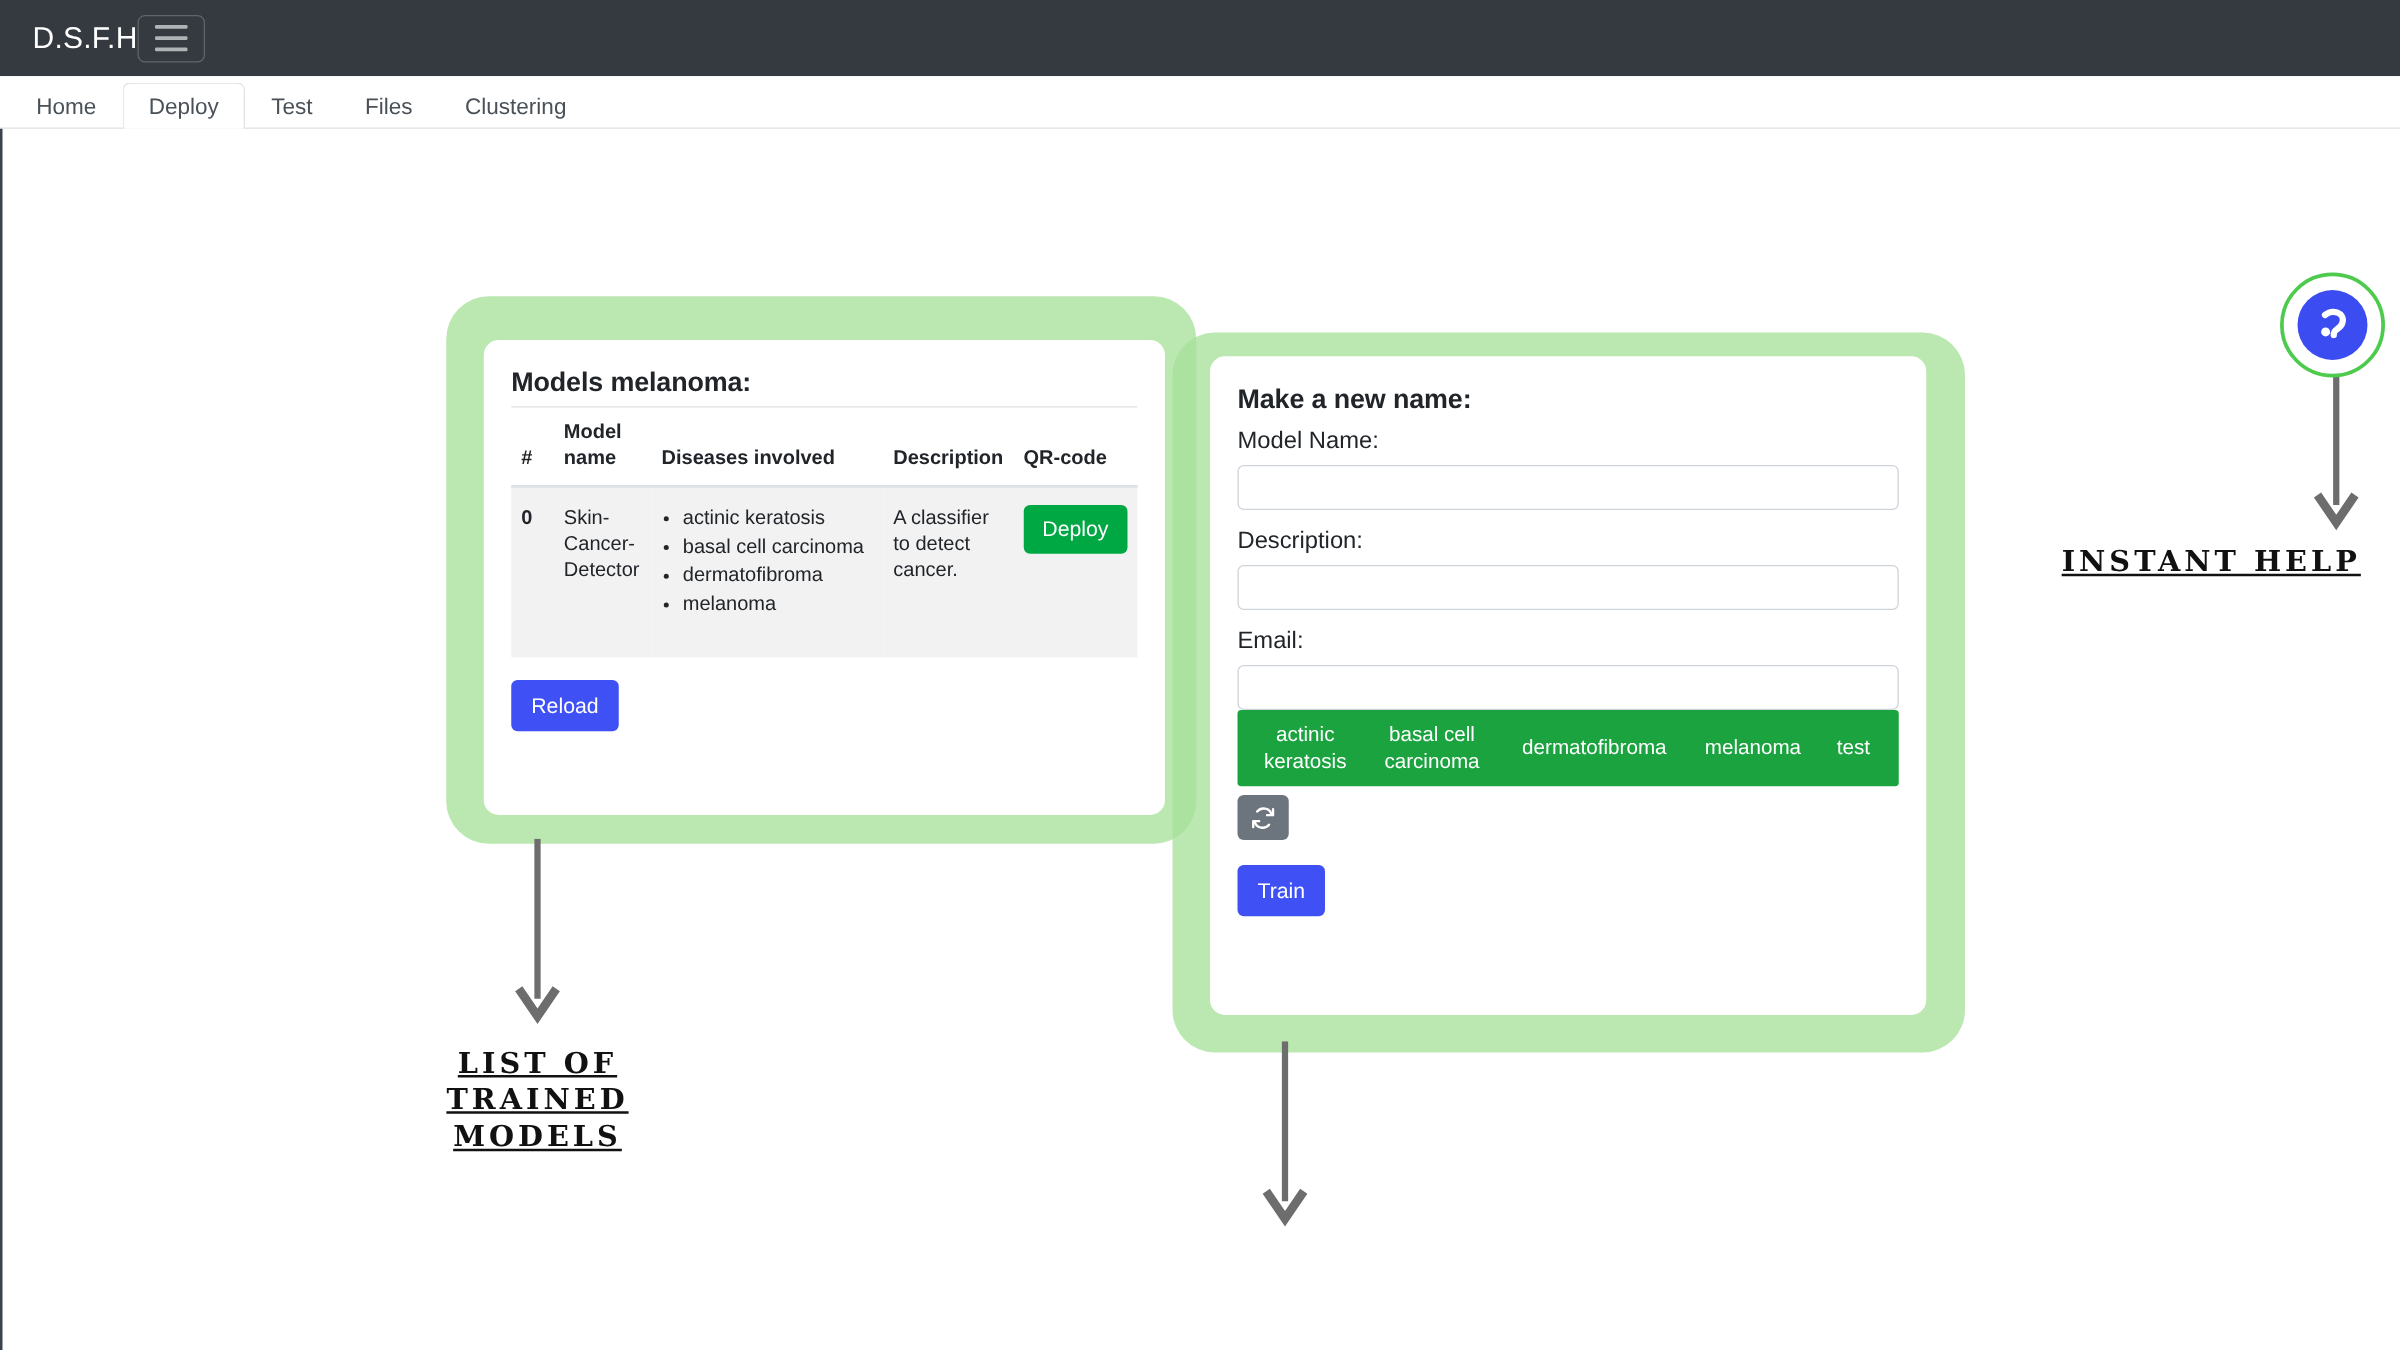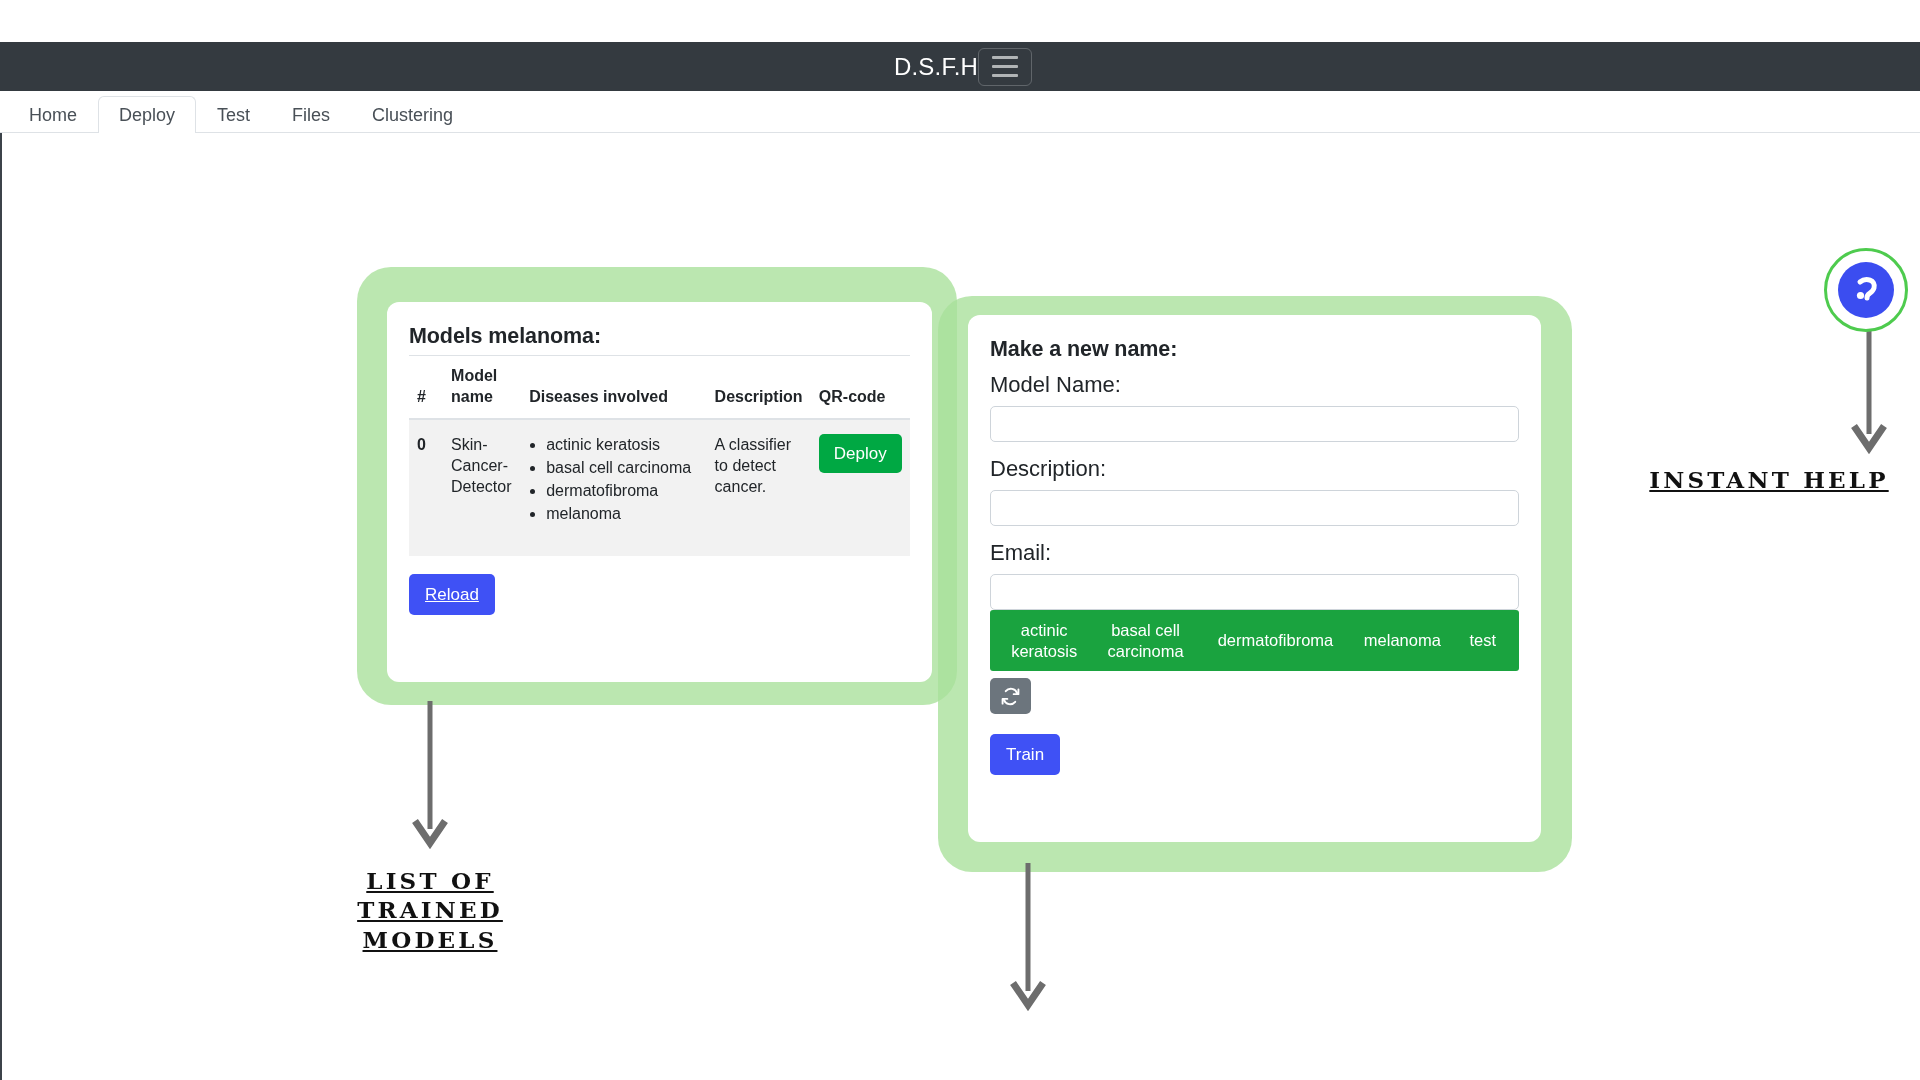--- a/index.html
+++ b/index.html
@@ -8,27 +8,26 @@
     width:1920px; height:1080px;
     background:#ffffff;
     font-family:"Liberation Sans", sans-serif;
     color:#212529;
     overflow:hidden;
     position:relative;
   }
 
   
   .navbar {
-    height:49px;
+    height:61px;
     background:#343a40;
     display:flex;
     align-items:center;
-    justify-content:center;
+    justify-content:flex-start;
     padding:0 20px 0 26px;
-    margin-top:42px;
   }
   .brand {
     color:#ffffff;
     font-size:24px;
     line-height:1;
     letter-spacing:0.2px;
   }
   .hamburger {
     width:54px; height:38px;
     border:1px solid rgba(255,255,255,0.22);
@@ -147,26 +146,26 @@
     border:none;
     border-radius:5px;
     font-size:17px;
     font-family:"Liberation Sans", sans-serif;
     cursor:pointer;
     line-height:1;
     color:#ffffff;
   }
   .btn-deploy { background:#00a843; padding:11px 15px; }
   .btn-blue   { background:#3f51f5; padding:12px 16px; }
-  .btn-reload { margin-top:18px;text-decoration:underline; }
+  .btn-reload { margin-top:18px; }
   .btn-train  { margin-top:20px; }
 
   
   .field-label {
-    font-size:22px;
+    font-size:19px;
     color:#212529;
     margin:14px 0 8px 0;
   }
   .field-label.first { margin-top:10px; }
   .text-input {
     width:100%;
     height:36px;
     border:1px solid #ced4da;
     border-radius:5px;
     background:#ffffff;

